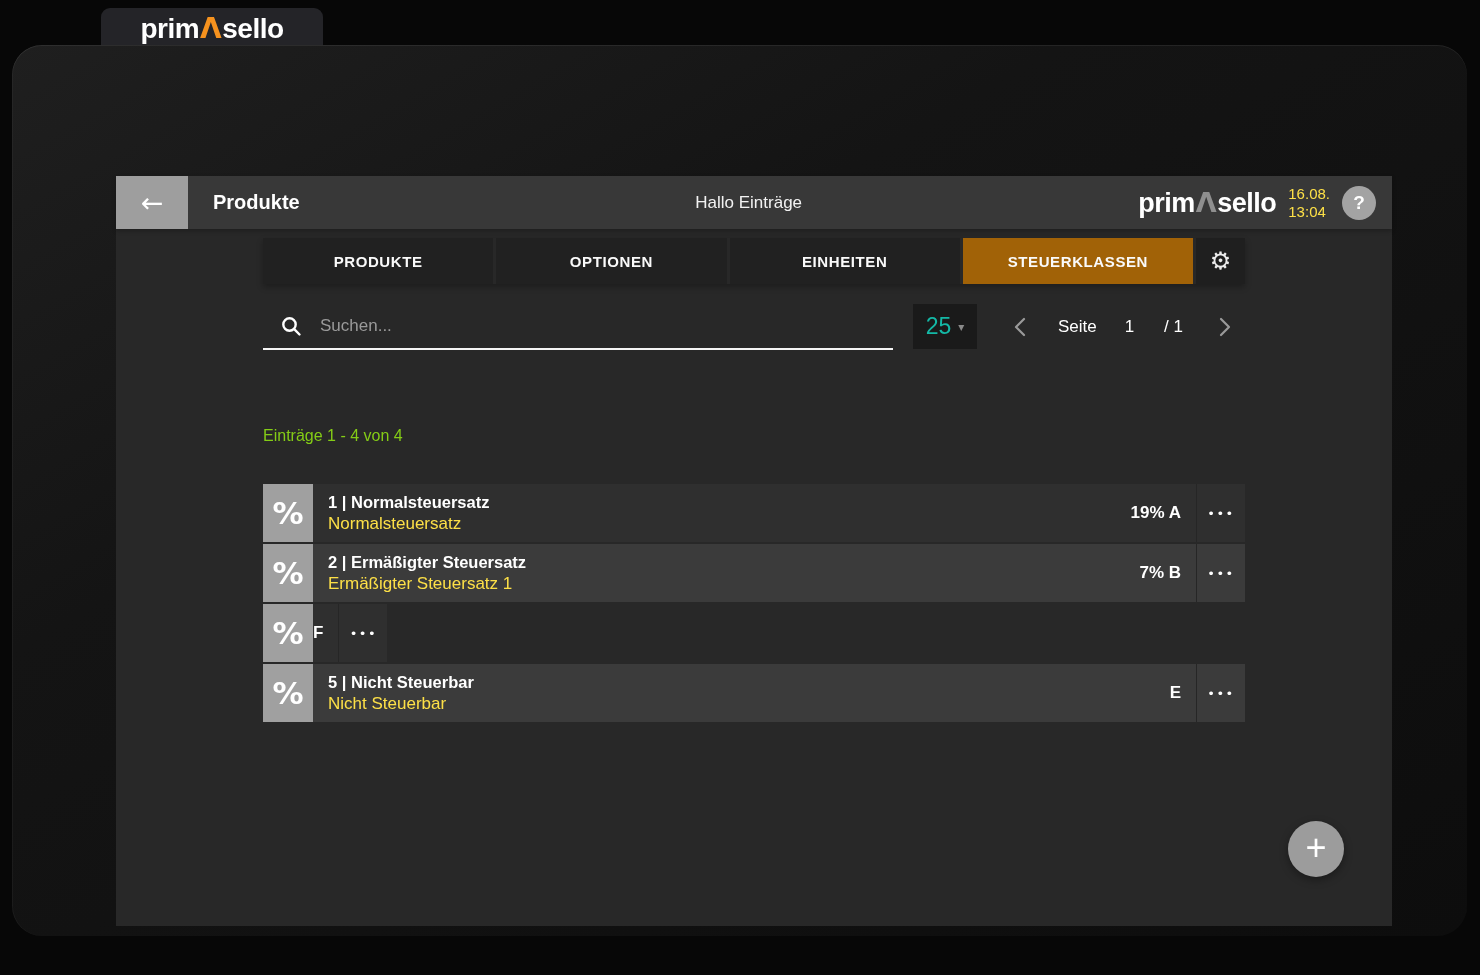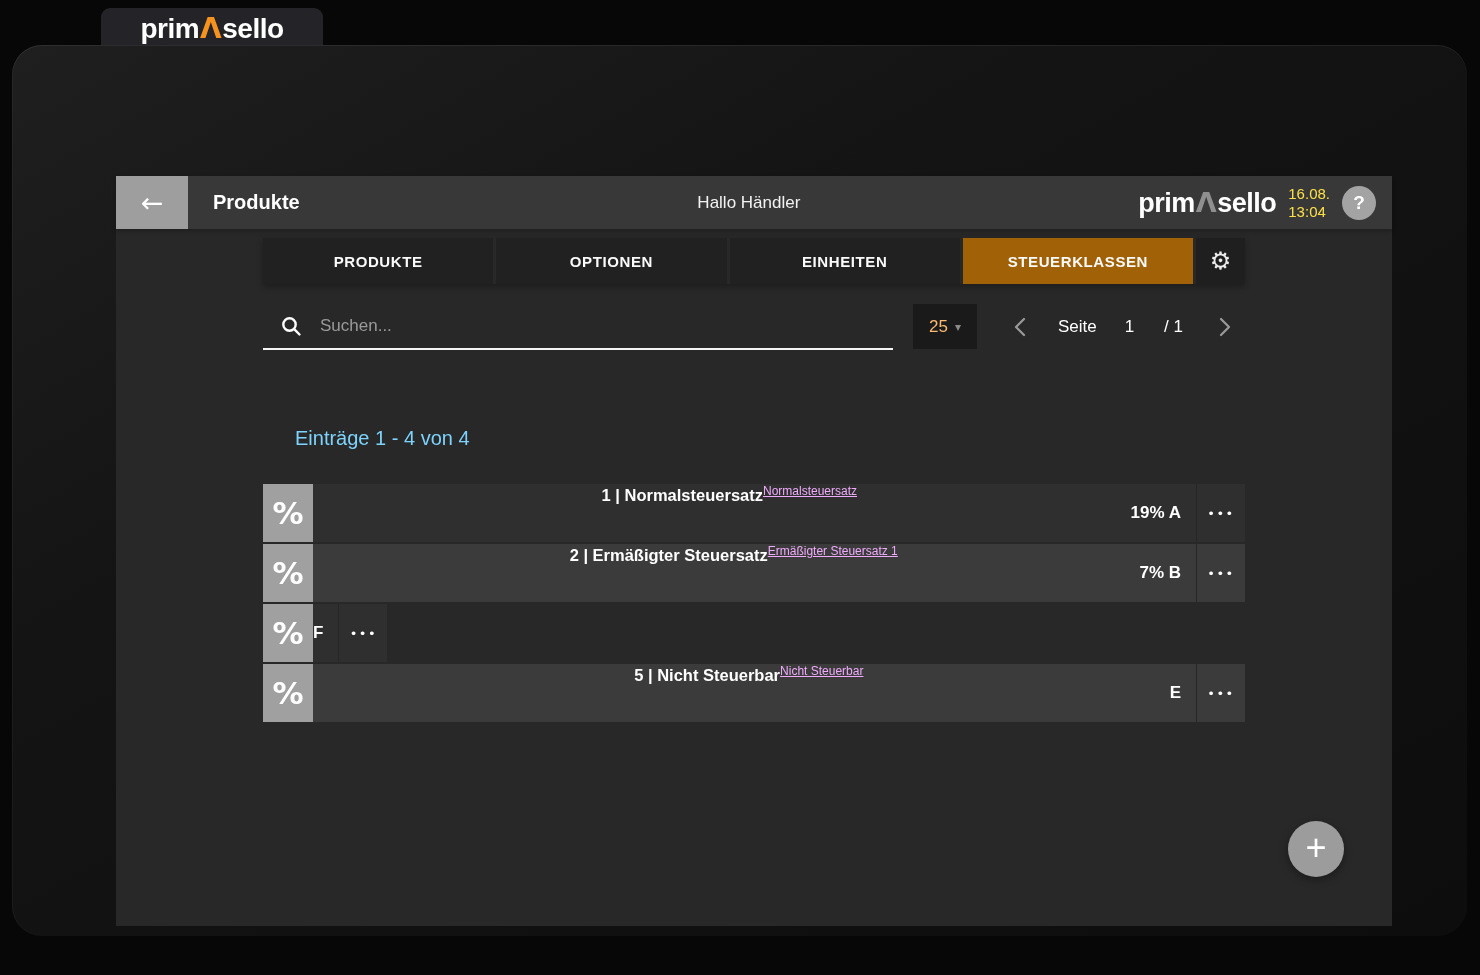--- a/index.html
+++ b/index.html
@@ -50,42 +50,42 @@
   .tab.active{ background:#a16207; }
   .gear-box{ flex:0 0 49px; height:46px; background:#1f1f1f; display:flex; align-items:center; justify-content:center; cursor:pointer; }
 
   
   .toolbar{ position:absolute; left:0; top:75px; width:100%; height:46px; }
   .search-field{ position:absolute; left:0; top:0; width:630px; height:46px; border-bottom:2px solid #f5f5f5; display:flex; align-items:center; }
   .search-field svg{ margin-left:17px; flex:none; }
   .search-input{ background:transparent; border:none; outline:none; color:#3b82f6; font-size:17px; font-family:"Liberation Sans", sans-serif; margin-left:18px; width:520px; }
   .search-input::placeholder{ color:#9a9a9a; opacity:1; }
   .page-size{ position:absolute; left:650px; top:0; width:64px; height:45px; background:#1a1a1a; display:flex; align-items:center; justify-content:center; gap:7px; cursor:pointer; }
-  .page-size .val{ color:#fdba74; font-size:17px; }
+  .page-size .val{ color:#14b8a6; font-size:23px; }
   .page-size .arrow{ color:#8a8a8a; font-size:12px; font-family:"DejaVu Sans", sans-serif; }
   .pager{ position:absolute; right:0; top:0; height:45px; display:flex; align-items:center; }
   .pg-btn{ width:40px; height:45px; display:flex; align-items:center; justify-content:center; cursor:pointer; }
   .pager .lbl{ color:#fff; font-size:17px; }
   .pager .seite{ margin:0 28px 0 18px; }
   .pager .cur{ margin-right:30px; }
   .pager .tot{ margin-right:22px; }
 
   
-  .entries{ position:absolute; left:0; top:198px; color:#7dd3fc; font-size:20px;margin-left:32px; }
+  .entries{ position:absolute; left:0; top:198px; color:#84cc16; font-size:16px; }
 
   
   .list{ position:absolute; left:0; top:255px; width:100%; display:flex; flex-direction:column; gap:2px; }
   .row{ height:58px; display:flex; align-items:stretch; cursor:pointer; }
   .row:nth-child(odd) .row-main, .row:nth-child(odd) .row-value, .row:nth-child(odd) .row-menu{ background:#2f2f2f; }
   .row:nth-child(even) .row-main, .row:nth-child(even) .row-value, .row:nth-child(even) .row-menu{ background:#3b3b3b; }
   .row-icon{ flex:0 0 50px; background:#a0a0a0; display:flex; align-items:center; justify-content:center; }
   .row-icon span{ color:#fff; font-size:31px; font-weight:bold; font-family:"DejaVu Sans", sans-serif; }
-  .row-main{ flex:1 1 auto; display:flex; flex-direction:row; justify-content:center; padding-left:15px; }
+  .row-main{ flex:1 1 auto; display:flex; flex-direction:column; justify-content:center; padding-left:15px; }
   .row-title{ color:#fff; font-size:16.5px; font-weight:bold; line-height:1.35; }
-  .row-sub{ color:#f0abfc; font-size:12px; line-height:1.3;text-decoration:underline; }
+  .row-sub{ color:#fde047; font-size:17px; line-height:1.3; }
   .row-value{ flex:0 0 auto; display:flex; align-items:center; color:#fff; font-size:17px; font-weight:bold; padding-right:15px; }
   .row-menu{ flex:0 0 49px; display:flex; align-items:center; justify-content:center; border-left:1px solid #262626; }
   .row-menu span{ color:#fff; font-size:13px; letter-spacing:1.5px; font-family:"DejaVu Sans", sans-serif; }
 
   
   .fab{ position:absolute; left:1172px; top:645px; width:56px; height:56px; border-radius:50%; background:#9c9c9c; display:flex; align-items:center; justify-content:center; cursor:pointer; box-shadow:0 3px 8px rgba(0,0,0,0.35); }
   .fab span{ color:#fff; font-size:36px; font-weight:300; line-height:1; margin-top:-3px; }
 
   .gear-glyph{ font-family:"DejaVu Sans", sans-serif; color:#ececec; font-size:24px; line-height:1; }
 </style>
@@ -99,21 +99,21 @@
   </div>
 
   <div class="device">
     <div class="panel">
 
       <div class="header">
         <div class="back-btn">
           <span>←</span>
         </div>
         <div class="page-title">Produkte</div>
-        <div class="greeting">Hallo Händler</div>
+        <div class="greeting">Hallo Einträge</div>
         <div class="header-right">
           <div class="logo"><span>prim</span><span class="lam">Λ</span><span>sello</span></div>
           <div class="datetime">
             <div>16.08.</div>
             <div>13:04</div>
           </div>
           <div class="help-btn">
               <span>?</span>
             </div>
         </div>

